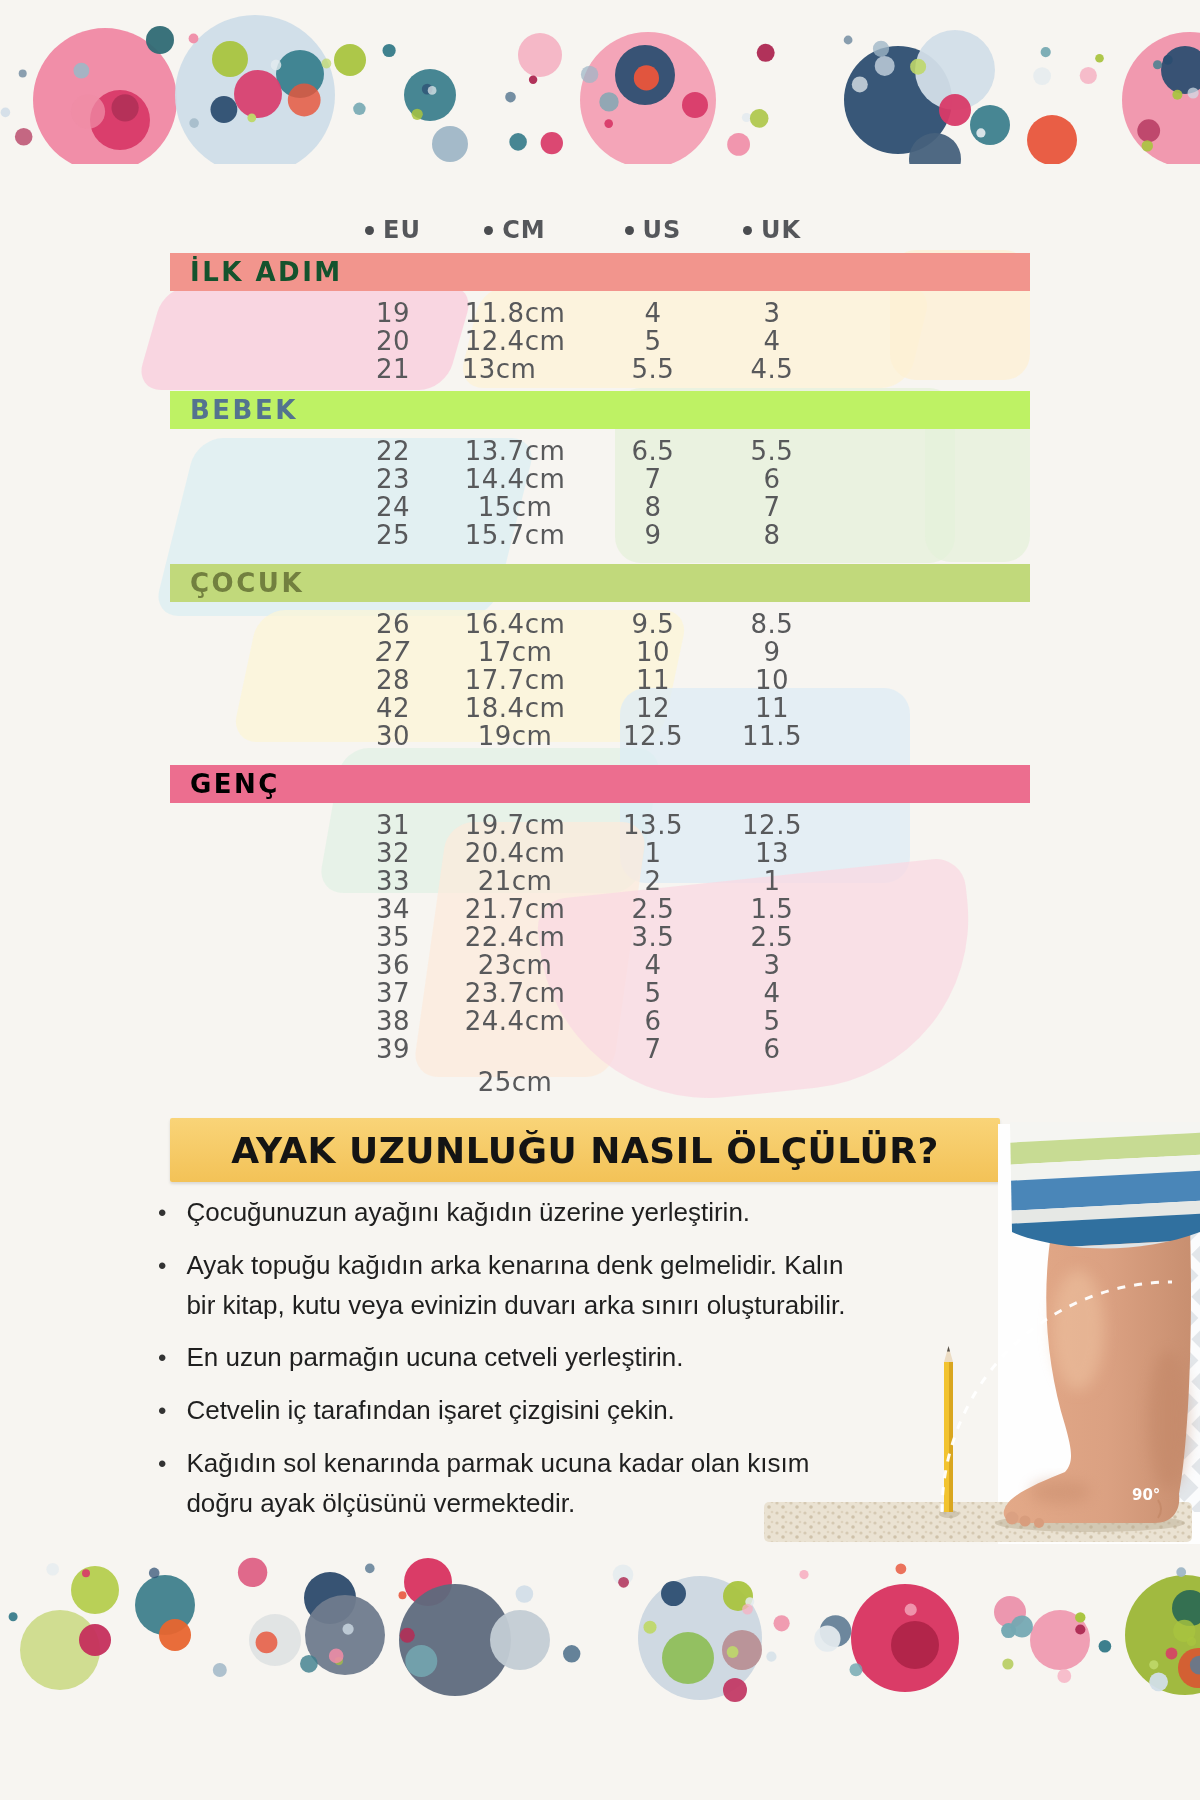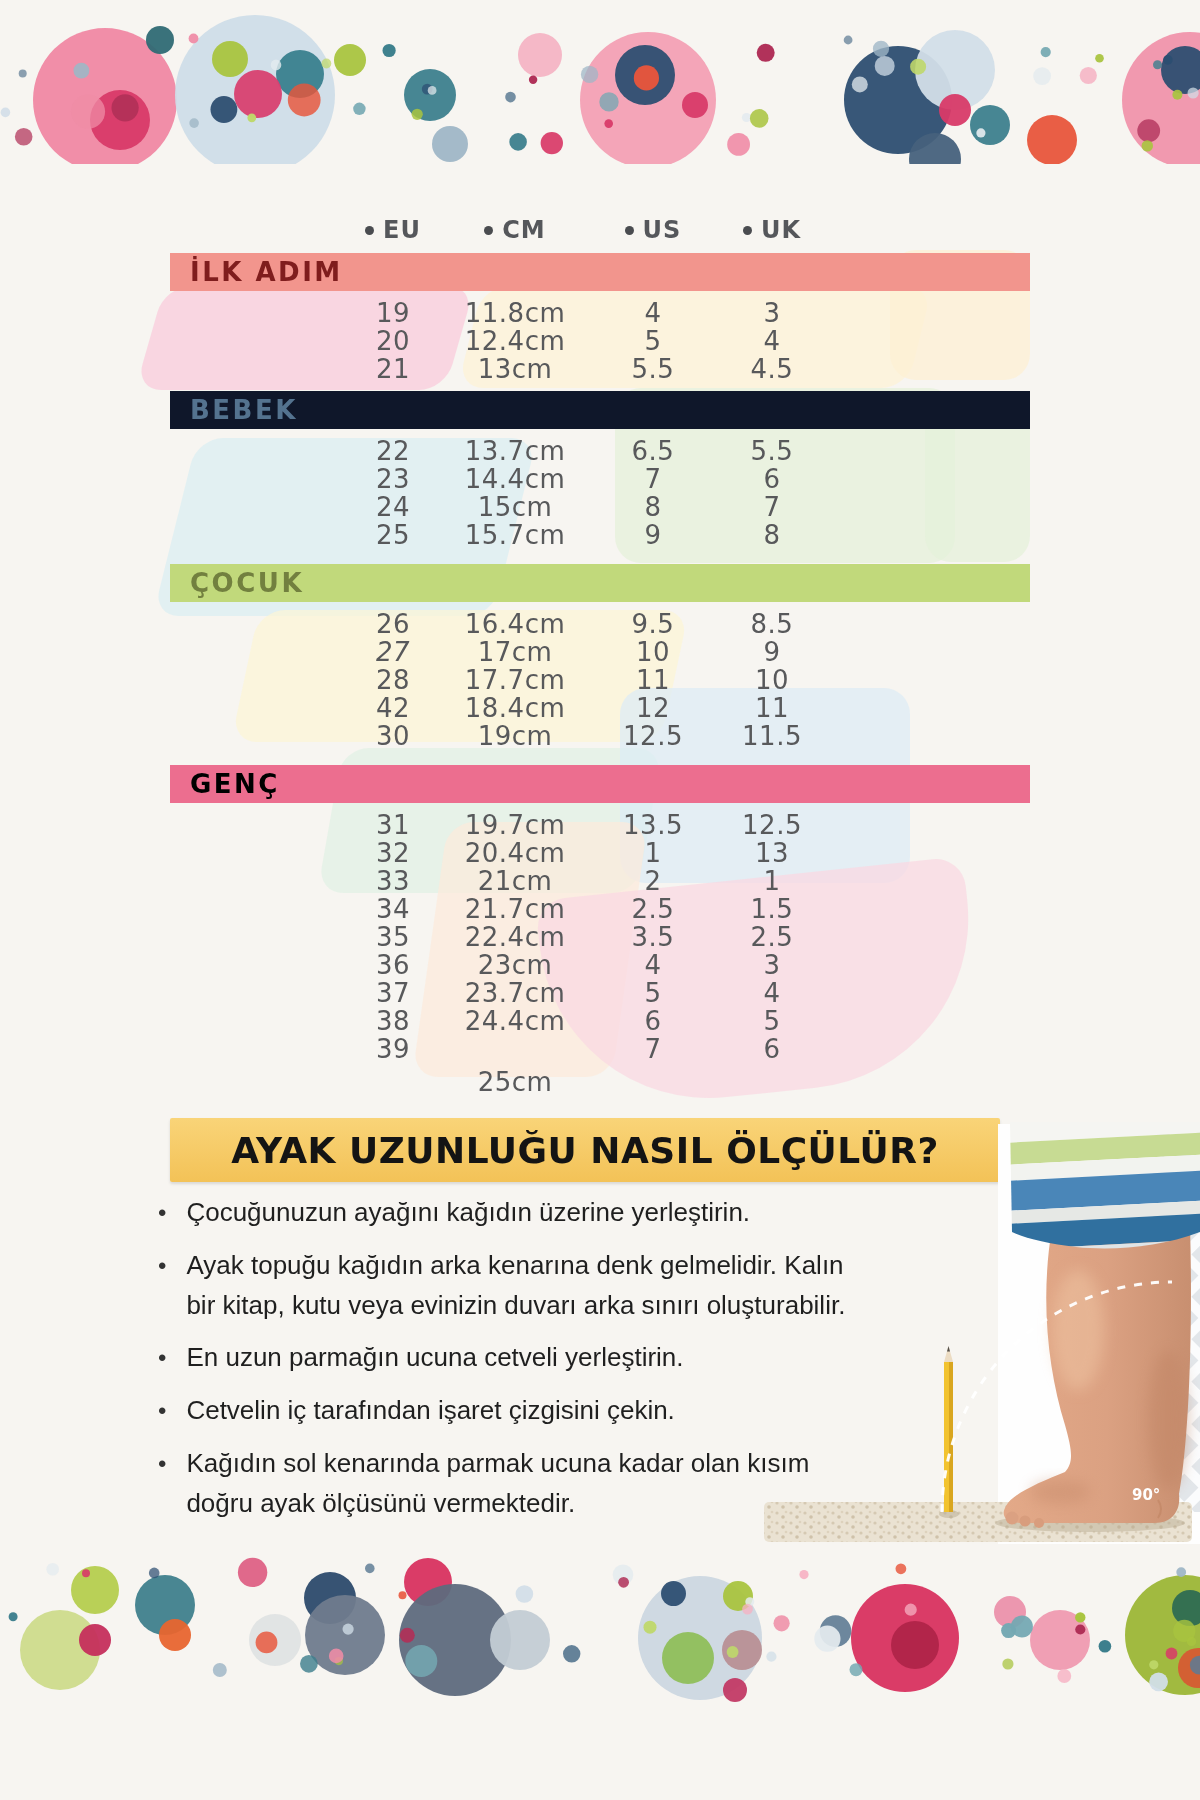--- a/index.html
+++ b/index.html
@@ -141,43 +141,43 @@
           <span class="hdot"></span>
           <span>US</span>
         </div>
         <div class="th" style="left: 532px;">
           <span class="hdot"></span>
           <span>UK</span>
         </div>
       </div>
     <div>
         <div class="sec-bar" style="background: rgb(242, 149, 141); margin-top: 0px;">
-          <span style="color: #7f1d1d;">İLK ADIM</span>
+          <span style="color: #14532d;">İLK ADIM</span>
         </div>
         <div class="rows">
           <div class="trow">
             <span class="cell" style="left: 148px; width: 150px;">19</span>
             <span class="cell" style="left: 255px; width: 180px;">11.8cm</span>
             <span class="cell" style="left: 413px; width: 140px;">4</span>
             <span class="cell" style="left: 532px; width: 140px;">3</span>
           </div>
           <div class="trow">
             <span class="cell" style="left: 148px; width: 150px;">20</span>
             <span class="cell" style="left: 255px; width: 180px;">12.4cm</span>
             <span class="cell" style="left: 413px; width: 140px;">5</span>
             <span class="cell" style="left: 532px; width: 140px;">4</span>
           </div>
           <div class="trow">
             <span class="cell" style="left: 148px; width: 150px;">21</span>
-            <span class="cell" style="left: 255px; width: 180px;">13cm</span>
+            <span class="cell" style="left: 239px; width: 180px;">13cm</span>
             <span class="cell" style="left: 413px; width: 140px;">5.5</span>
             <span class="cell" style="left: 532px; width: 140px;">4.5</span>
           </div>
         </div>
-        <div class="sec-bar" style="background: #0f172a; margin-top: 8px;">
+        <div class="sec-bar" style="background: #bef264; margin-top: 8px;">
           <span style="color: rgb(84, 115, 143);">BEBEK</span>
         </div>
         <div class="rows">
           <div class="trow">
             <span class="cell" style="left: 148px; width: 150px;">22</span>
             <span class="cell" style="left: 255px; width: 180px;">13.7cm</span>
             <span class="cell" style="left: 413px; width: 140px;">6.5</span>
             <span class="cell" style="left: 532px; width: 140px;">5.5</span>
           </div>
           <div class="trow">

